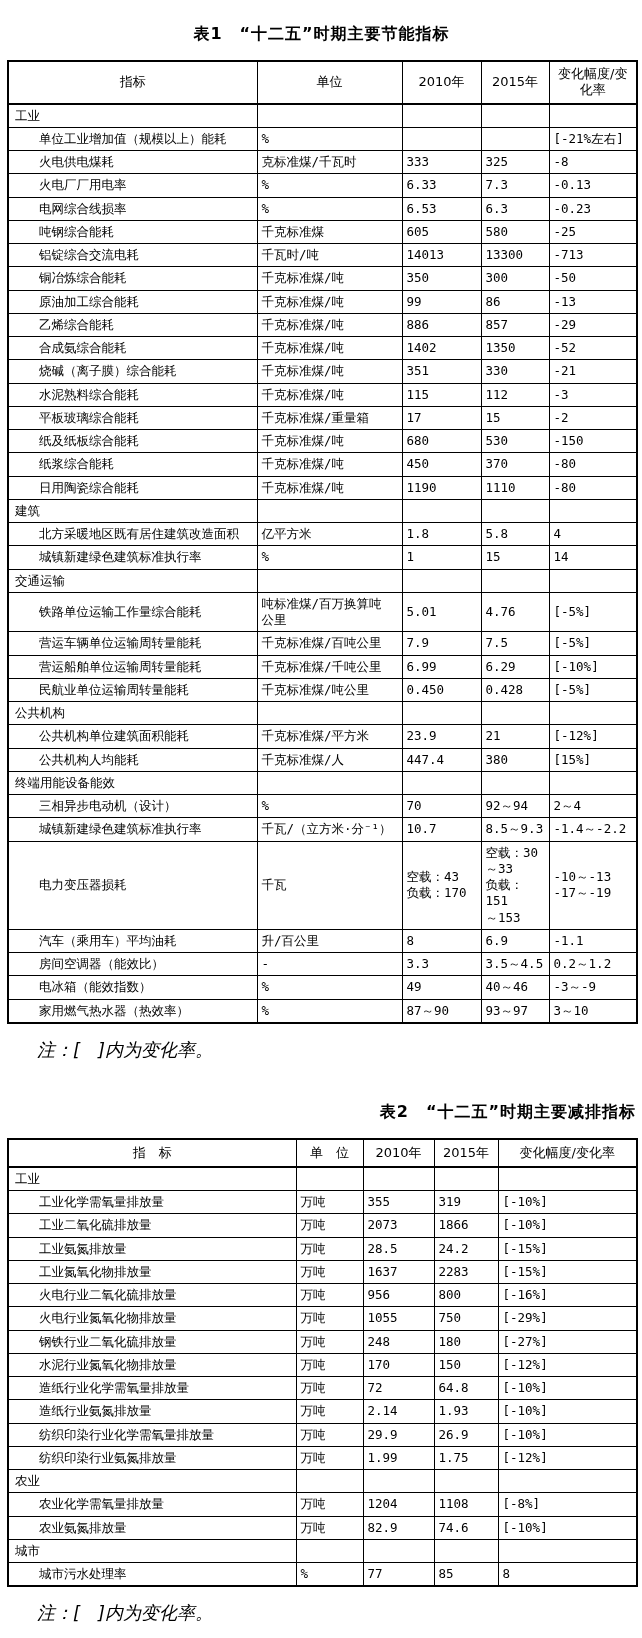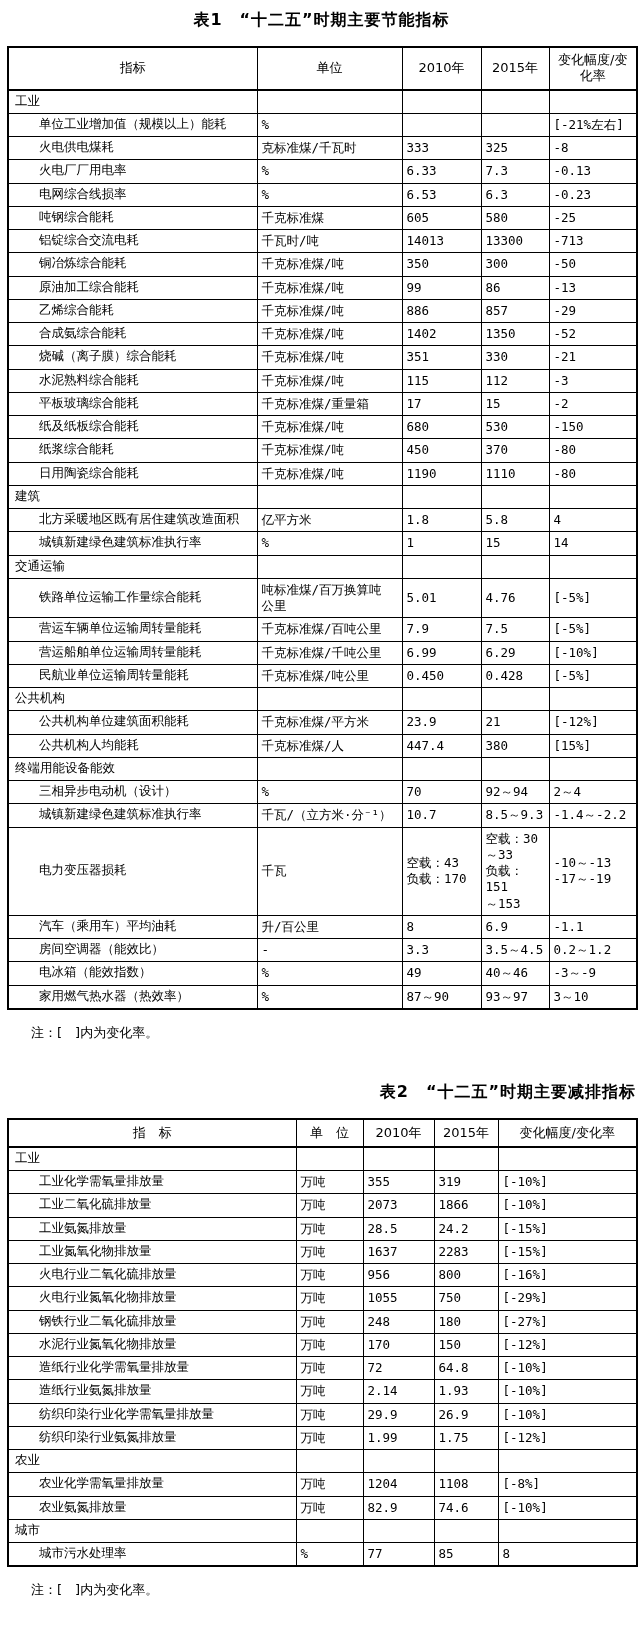--- a/index.html
+++ b/index.html
@@ -1,21 +1,21 @@
 <!DOCTYPE html>
 <html><head>
 <meta charset="utf-8">
 <style>
   html, body { margin: 0; padding: 0; background: #ffffff; }
   body {
     width: 642px;
     color: #000;
     font-family: "DejaVu Sans", "Liberation Sans", sans-serif;
   }
-  .page { padding: 6px 6px 10px 7px; }
+  .page { padding: 20px 6px 10px 7px; }
   .tbl-title {
     font-size: 16px;
     font-weight: bold;
     text-align: center;
     margin: 4px 0 15px 0;
     letter-spacing: 1px;
   }
   .tbl-title.second { margin-top: 40px; text-align: right; }
   table.tbl {
     border-collapse: collapse;
@@ -38,26 +38,27 @@
     border: 1px solid #000;
     font-size: 12.5px;
     padding: 3px 4px;
     height: 16px;
     line-height: 1.3;
     vertical-align: middle;
     white-space: pre-line;
     overflow: hidden;
     font-family: "DejaVu Sans Mono", "DejaVu Sans", monospace;
   }
-  table.tbl td.ind { padding-left: 30px; font-family: Liberation Mono, monospace; }
+  table.tbl td.ind { padding-left: 30px; font-family: Liberation Sans, sans-serif; }
   table.tbl tr.section td.ind { padding-left: 6px; }
   .note {
-    font-size: 13px;
-    margin: 14px 0 0 24px;
+    font-size: 18px;
+    margin: 14px 0 0 30px;
     font-family: "DejaVu Sans", sans-serif;
+    font-style: italic;
   }
   .note.gap-bottom { margin-bottom: 28px; }
 </style>
 </head>
 <body>
 
 <div class="page">
 
   <div class="tbl-title">表1　“十二五”时期主要节能指标</div>
 

